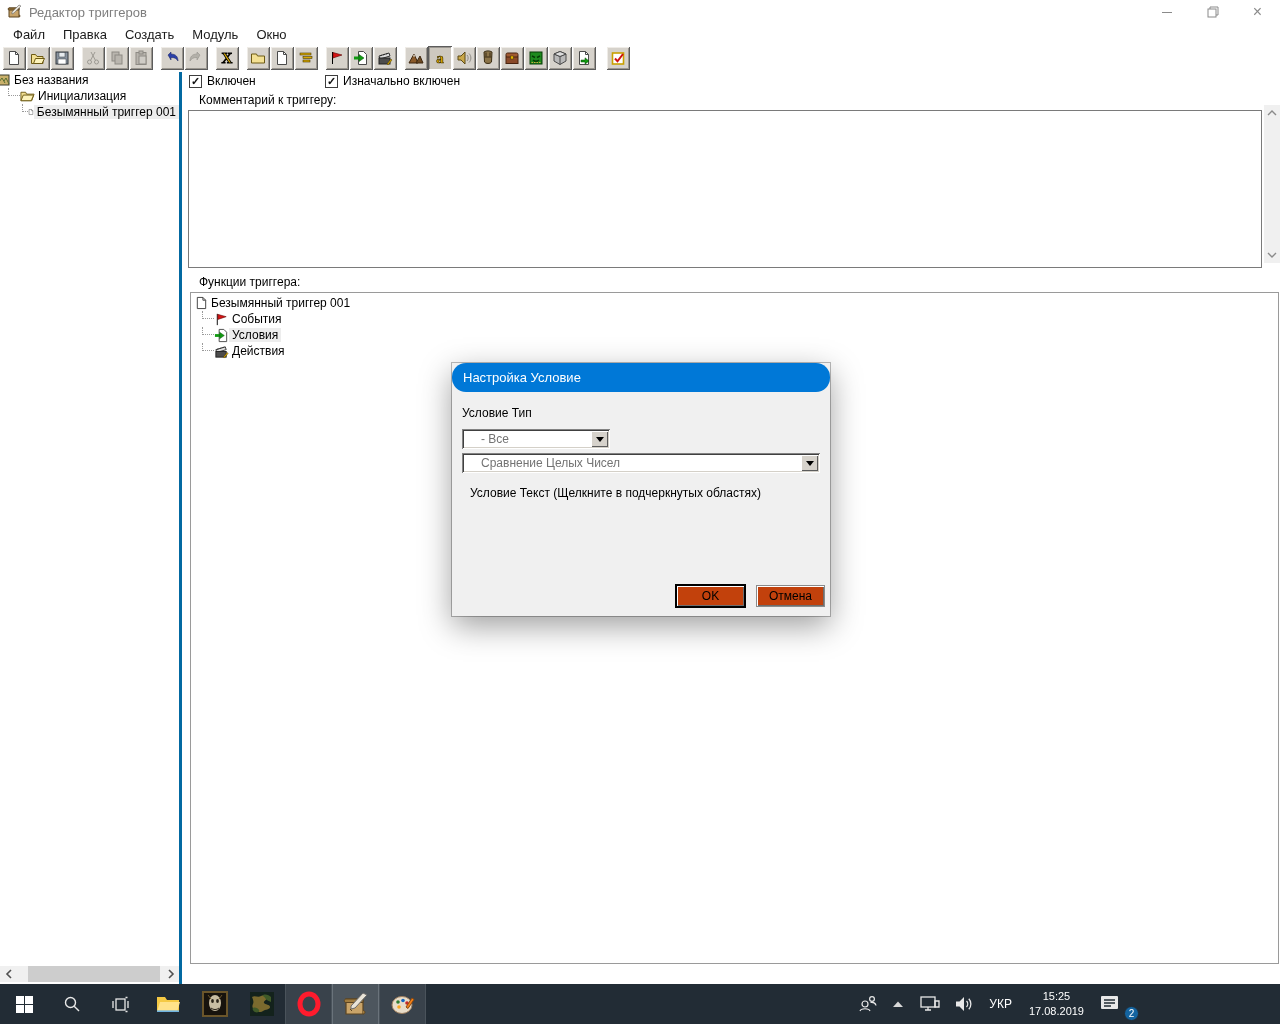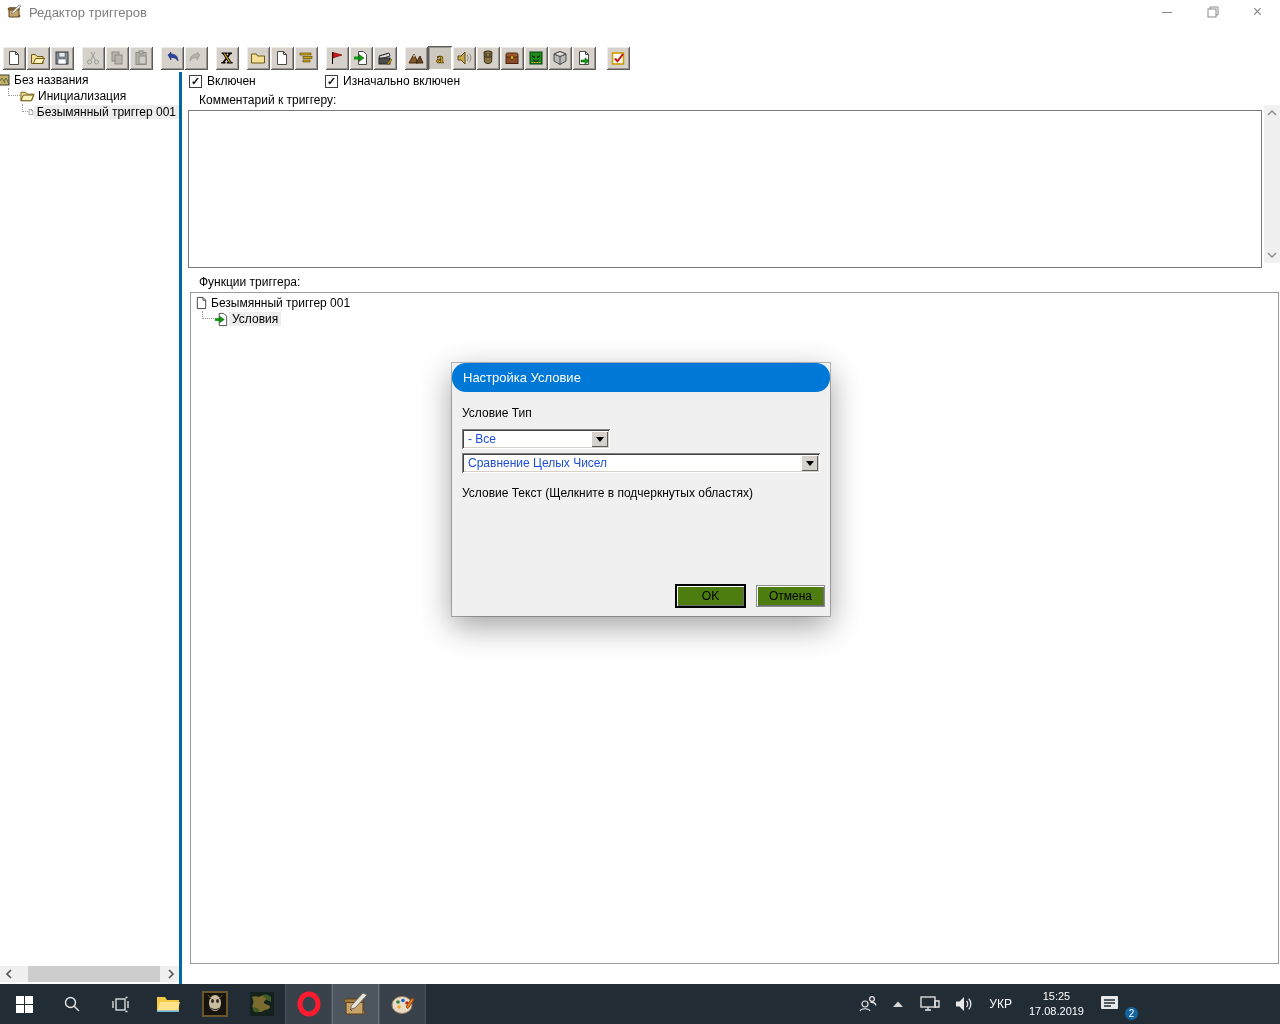--- a/index.html
+++ b/index.html
@@ -44,29 +44,29 @@
   .vscroll { position:absolute; right:0px; top:33px; width:16px; height:158px; background:#f0f0f0; }
   .vscroll .arrow { position:absolute; left:0; width:16px; height:16px; display:flex; align-items:center; justify-content:center; }
   .functions-box { position:absolute; left:7px; top:220px; width:1089px; height:672px; background:#fff; border:1px solid #9a9a9a; padding:2px 0 0 4px; }
 
   
   .dialog { position:absolute; left:452px; top:363px; width:378px; height:253px; background:#f0f0f0; box-shadow:0 10px 30px rgba(0,0,0,.38), 0 0 0 1px #bcbcbc; }
   .dialog-title { height:29px; background:#0078d7; color:#fff; font-size:13px; display:flex; align-items:center; padding-left:11px;border-radius:14px; }
   .dlg-label { font-size:12px; color:#000; }
   .combo { background:#fff; height:20px; display:flex; align-items:center;
            box-shadow: inset 1px 1px 0 #828282, inset -1px -1px 0 #fff, inset 2px 2px 0 #404040, inset -2px -2px 0 #d4d0c8; }
-  .combo .combo-value { flex:1; font-size:12px; padding-left:6px; color:#1d4ed8; white-space:nowrap; overflow:hidden; }
+  .combo .combo-value { flex:1; font-size:12px; padding-left:19px; color:#737373; white-space:nowrap; overflow:hidden; }
   .combo .combo-arrow { width:17px; height:16px; margin-right:2px; background:#d6d2cb; display:flex; align-items:center; justify-content:center;
            box-shadow: inset 1px 1px 0 #fff, inset -1px -1px 0 #5c5c5c; }
   .combo .combo-arrow i { width:0; height:0; border-left:4px solid transparent; border-right:4px solid transparent; border-top:5px solid #000; }
   .links-box { background:#f0f0f0; border:1px solid #a0a0a0; height:76px; padding:6px 6px; font-size:12px; line-height:18px; }
   .plink { color:#0000ee; text-decoration:underline; }
   .plink.dbl { border-bottom:1px solid #0000ee; }
   .dlg-buttons { position:absolute; right:5px; bottom:9px; display:flex; }
-  .dlg-btn { width:69px; height:22px; background:#4d7c0f; font-size:12px; font-family:"Liberation Sans",sans-serif; display:flex; align-items:center; justify-content:center;
+  .dlg-btn { width:69px; height:22px; background:#c2410c; font-size:12px; font-family:"Liberation Sans",sans-serif; display:flex; align-items:center; justify-content:center;
              box-shadow: inset 1px 1px 0 #fff, inset -1px -1px 0 #6d6d6d; border:1px solid #8a8a8a; }
   .dlg-btn.default { border:1px solid #000; box-shadow: inset 1px 1px 0 #fff, inset -1px -1px 0 #6d6d6d, 0 0 0 1px #000; margin-right:11px; }
 
   
   .taskbar { position:absolute; left:0; top:984px; width:1280px; height:40px; background:#222c35; display:flex; align-items:center; }
   .tb-slot { width:48px; height:40px; display:flex; align-items:center; justify-content:center; }
   .tb-slot.app { width:47px; }
   .tb-slot.running { background:#39424b; border-left:1px solid #4a535b; border-right:1px solid #4a535b; }
   .tb-slot.active { background:#4d565e; border-left:1px solid #6a737b; border-right:1px solid #6a737b; }
   .tray { position:absolute; right:0; top:984px; height:40px; display:flex; align-items:center; }
@@ -99,20 +99,27 @@
       <div class="win-btn">
           <svg width="12" height="12" viewBox="0 0 12 12" fill="none" stroke="#8a8a8a">
             <rect x="1" y="3" width="8" height="8"></rect>
             <path d="M3 3V1h8v8H9"></path>
           </svg>
         </div>
       <div class="win-btn close">×</div>
     </div>
   </div>
 
+  <div class="menubar">
+    <span class="menu-item">Файл</span>
+    <span class="menu-item">Правка</span>
+    <span class="menu-item">Создать</span>
+    <span class="menu-item">Модуль</span>
+    <span class="menu-item">Окно</span>
+  </div>
 
   <div class="toolbar">
     <div class="tb-btn">
         <svg width="16" height="16" viewBox="0 0 16 16">
           <path d="M3.5 1.5h6l3 3v10h-9z" fill="#fff" stroke="#4a4a4a"></path>
           <path d="M9.5 1.5v3h3" fill="none" stroke="#4a4a4a"></path>
         </svg>
       </div>
     <div class="tb-btn">
         <svg width="16" height="16" viewBox="0 0 16 16">
@@ -338,25 +345,43 @@
         <div class="tree-row">
           <svg width="13" height="14" viewBox="0 0 14 14">
               <path d="M2.5 1h6l3 3v9h-9z" fill="#fff" stroke="#3a3a3a"></path>
               <path d="M8.5 1v3h3" fill="none" stroke="#3a3a3a"></path>
             </svg>
           <span class="tree-label">Безымянный триггер 001</span>
         </div>
         <div class="tree-row" style="padding-left:7px;">
           <span class="tree-elbow"></span>
           <svg width="15" height="15" viewBox="0 0 16 16">
+              <line x1="3.5" y1="2" x2="3.5" y2="14" stroke="#000"></line>
+              <path d="M4 2.5l9 2.5-9 3z" fill="#d51515" stroke="#5d0505" stroke-width=".6"></path>
+            </svg>
+          <span class="tree-label">События</span>
+        </div>
+        <div class="tree-row" style="padding-left:7px;">
+          <span class="tree-elbow"></span>
+          <svg width="15" height="15" viewBox="0 0 16 16">
               <path d="M5.5 1.5h5l3 3v10h-8z" fill="#fff" stroke="#4a4a4a"></path>
               <path d="M1 8h6" stroke="#119a11" stroke-width="3"></path>
               <path d="M6 4.5L11 8l-5 3.5z" fill="#119a11" stroke="#074a07" stroke-width=".5"></path>
             </svg>
           <span class="tree-label selected">Условия</span>
+        </div>
+        <div class="tree-row" style="padding-left:7px;">
+          <span class="tree-elbow"></span>
+          <svg width="15" height="15" viewBox="0 0 16 16">
+              <path d="M2 6l10-3 1 3-10 3z" fill="#ddd" stroke="#333"></path>
+              <path d="M3 5.8l2-.6M6 4.9l2-.6M9 4l2-.6" stroke="#333"></path>
+              <rect x="2" y="8" width="11" height="6" fill="#4c4c4c" stroke="#222"></rect>
+              <path d="M10 14l4-5 1 1-4 5z" fill="#d8a900" stroke="#4a3a00" stroke-width=".5"></path>
+            </svg>
+          <span class="tree-label">Действия</span>
         </div>
       </div>
     </div>
   </div>
 
   <div class="dialog">
     <div class="dialog-title">
       <span>Настройка Условие</span>
     </div>
     <div style="padding:14px 10px 0 10px;">
@@ -366,21 +391,21 @@
         <span class="combo-arrow">
             <i></i>
           </span>
       </div>
       <div class="combo" style="width:358px; margin-top:4px;">
         <span class="combo-value">Сравнение Целых Чисел</span>
         <span class="combo-arrow">
             <i></i>
           </span>
       </div>
-      <div class="dlg-label" style="margin-top:13px;">Условие Текст (Щелкните в подчеркнутых областях)</div>
+      <div class="dlg-label" style="margin-top:13px;margin-left:8px;">Условие Текст (Щелкните в подчеркнутых областях)</div>
     </div>
     <div class="dlg-buttons">
       <button class="dlg-btn default">OK</button>
       <button class="dlg-btn">Отмена</button>
     </div>
   </div>
 
   <div class="taskbar">
     <div class="tb-slot">
       <svg width="17" height="17" viewBox="0 0 17 17">

